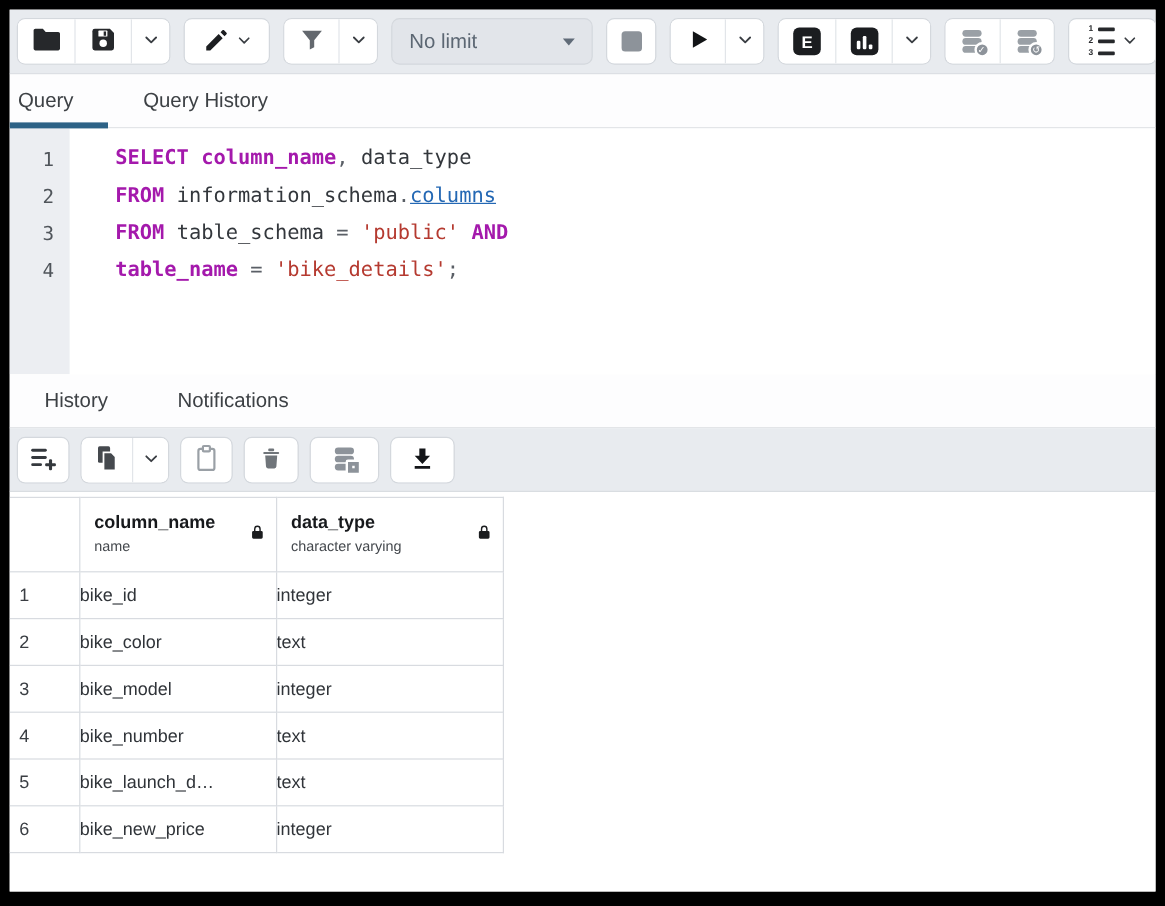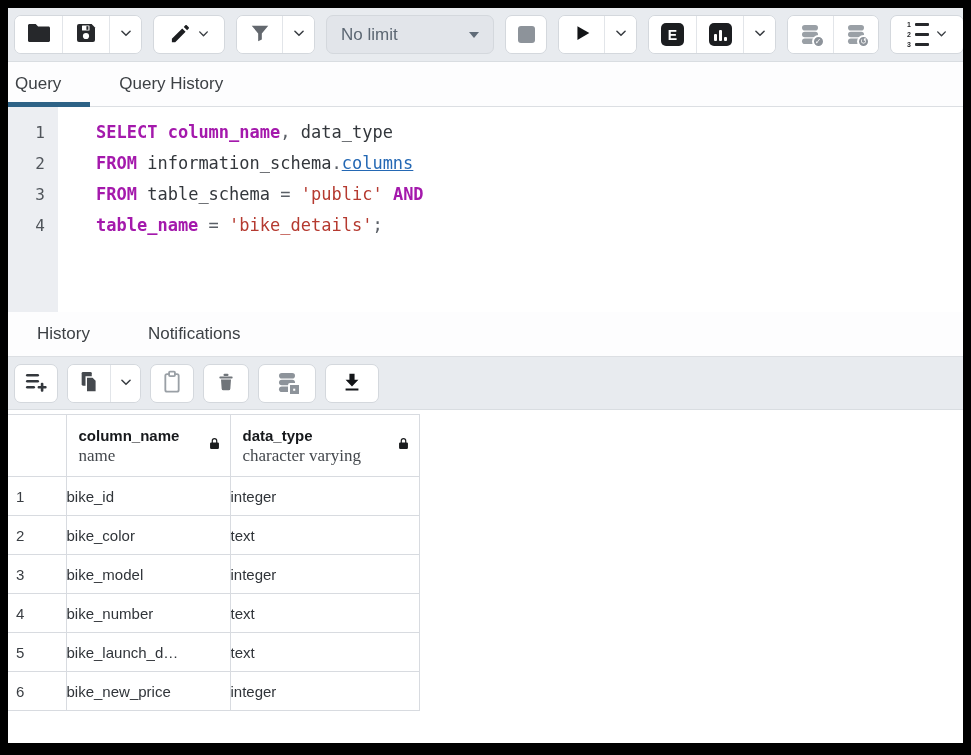--- a/index.html
+++ b/index.html
@@ -67,21 +67,21 @@
 
   
   .grid-area { flex:1; background:#fff; overflow:hidden; }
   table.grid { border-collapse:collapse; margin-top:4px; table-layout:fixed; }
   table.grid th, table.grid td { border:1px solid #d8dbe0; background:#fff; }
   table.grid tr > *:first-child { border-left:none; }
   .c0 { width:58px; } .c1 { width:164px; } .c2 { width:189px; }
   th.hdr { height:62px; padding:0 9px 0 12px; text-align:left; vertical-align:middle; }
   .hwrap { display:flex; align-items:center; justify-content:space-between; gap:6px; }
   .htitle { font-size:15px; font-weight:bold; color:#17191c; line-height:20px; white-space:nowrap; }
-  .hsub { font-size:17px; font-weight:normal; color:#44484d; line-height:19px; white-space:nowrap;font-family:Liberation Serif, serif; }
+  .hsub { font-size:12px; font-weight:normal; color:#44484d; line-height:19px; white-space:nowrap; }
   td.rn { height:39px; padding-left:8px; font-size:15px; color:#3a3e43; }
   td.cell { height:39px; padding-left:0; font-size:15px; color:#303439; white-space:nowrap;
             overflow:hidden; }
 </style>
 </head>
 <body>
 
 <div class="screen">
  <div class="window">
 

